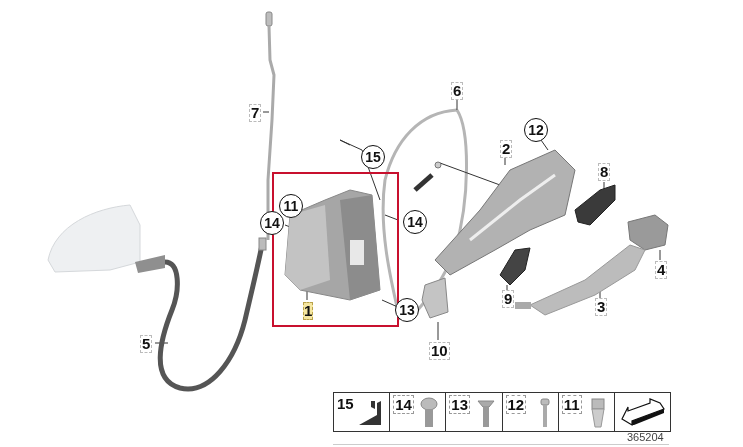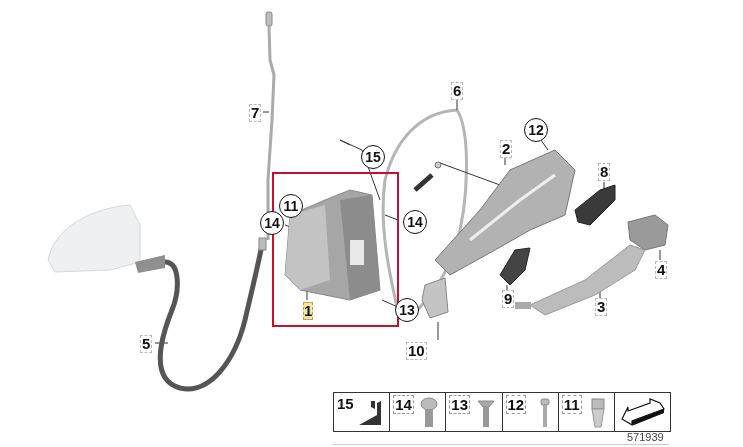--- a/index.html
+++ b/index.html
@@ -100,21 +100,21 @@
 
   <span class="callout yellow" style="left:303px;top:302px;">1</span>
   <span class="callout boxed" style="left:500px;top:140px;">2</span>
   <span class="callout boxed" style="left:595px;top:298px;">3</span>
   <span class="callout boxed" style="left:655px;top:261px;">4</span>
   <span class="callout boxed" style="left:140px;top:335px;">5</span>
   <span class="callout boxed" style="left:451px;top:82px;">6</span>
   <span class="callout boxed" style="left:249px;top:104px;">7</span>
   <span class="callout boxed" style="left:598px;top:163px;">8</span>
   <span class="callout boxed" style="left:502px;top:290px;">9</span>
-  <span class="callout boxed" style="left:406px;top:342px;">10</span>
+  <span class="callout boxed" style="left:429px;top:342px;">10</span>
   <span class="callout circled" style="left:279px;top:194px;">11</span>
   <span class="callout circled" style="left:524px;top:118px;">12</span>
   <span class="callout circled" style="left:395px;top:298px;">13</span>
   <span class="callout circled" style="left:260px;top:211px;">14</span>
   <span class="callout circled" style="left:403px;top:210px;">14</span>
   <span class="callout circled" style="left:361px;top:145px;">15</span>
 
   <div id="legend">
     <div class="leg-cell">
       <span class="leg-num">15</span>
@@ -151,15 +151,15 @@
       </svg>
     </div>
     <div class="leg-cell">
       <svg class="leg-icon" style="right:4px;top:4px" width="46" height="30">
         <path d="M2 22 L12 28 L12 24 L44 12 L40 6 L30 2 L30 6 L8 14 L8 10 Z" fill="#fff" stroke="#111" stroke-width="1.2"></path>
         <path d="M12 28 L12 24 L44 12 L44 16 L14 28 Z" fill="#111"></path>
       </svg>
     </div>
   </div>
 
-  <span id="ref-number">571939</span>
+  <span id="ref-number">365204</span>
   <div id="bottom-rule"></div>
 </div>
 
 </body></html>

